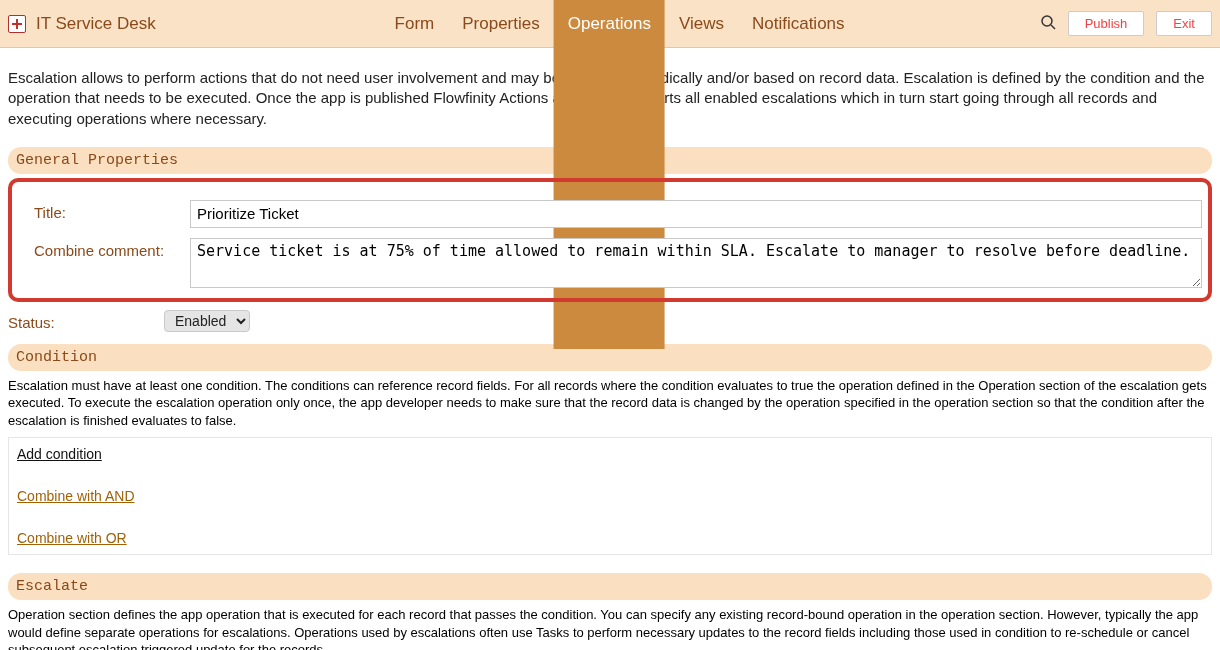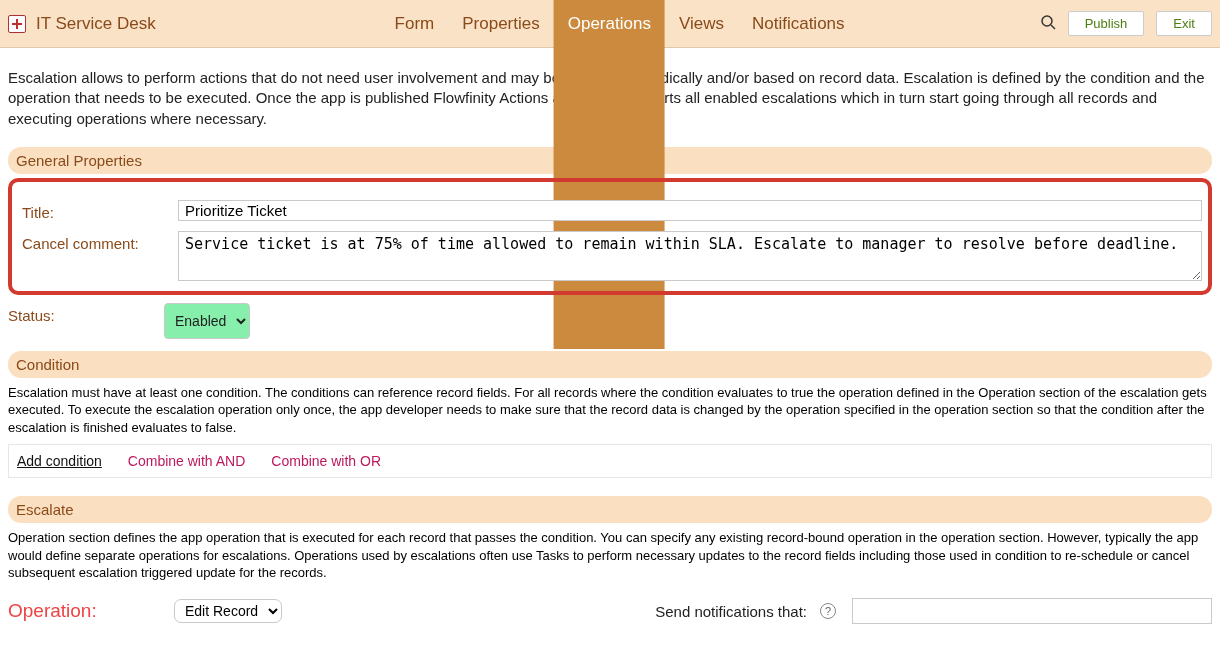--- a/index.html
+++ b/index.html
@@ -59,91 +59,93 @@
     gap: 12px;
     margin-left: auto;
   }
   .search-icon svg { width: 16px; height: 16px; }
   .hdr-btn {
     background: #fff;
     border: 1px solid #ccc;
     border-radius: 2px;
     padding: 4px 16px;
     font-size: 13px;
-    color: #4d7c0f;
+    color: #ef4444;
     cursor: pointer;
   }
   .content {
     padding: 6px 8px 20px 8px;
   }
   .intro {
     font-size: 15px;
     color: #222;
     line-height: 1.35;
     margin: 14px 0 18px 0;
   }
   .section-header {
     background: #fae0c0;
     color: #8a4a1a;
     font-size: 15px;
     padding: 5px 8px;
     border-radius: 13px;
+    font-family: Liberation Mono, monospace;
   }
   .highlight-box {
     border: 4px solid #d33a2f;
     border-radius: 10px;
-    padding: 8px 6px 10px 10px;
+    padding: 8px 6px 10px 22px;
     margin-top: 4px;
     position: relative;
   }
   .form-row {
     display: flex;
     align-items: flex-start;
     margin-top: 10px;
   }
   .form-row .label {
     width: 156px;
     color: #8a4a1a;
     font-size: 15px;
     padding-top: 4px;
   }
   .text-input {
     flex: 1;
     border: 1px solid #c9c9c9;
     font-size: 15px;
     padding: 3px 6px;
-    height: 21px;
+    height: 28px;
   }
   textarea.text-input {
     height: 50px;
     resize: vertical;
   }
   .status-select {
     border: 1px solid #c9c9c9;
     border-radius: 4px;
     font-size: 14px;
-    padding: 8px 6px;
+    padding: 1px 6px;
     color: #222;
-    background: #86efac;
+    background: #e5e5e5;
   }
   .help-text {
     color: #000000;
     font-size: 13px;
     line-height: 1.35;
     margin: 6px 0 8px 0;
   }
   .link-bar {
     border: 1px solid #e6e6e6;
     padding: 8px;
     display: flex;
     gap: 26px;
     font-size: 14px;
+    flex-direction: column;
   }
   .link-active { color: #111; text-decoration: underline; cursor: pointer; }
-  .link-disabled { color: #be185d; cursor: default; }
+  .link-disabled { color: #a16207; text-decoration: underline; cursor: default; }
   .op-row {
     display: flex;
     align-items: center;
     margin-top: 16px;
     gap: 10px;
   }
   .op-label { color: #ef4444; font-size: 19px; width: 156px; }
   .op-select {
     border: 1px solid #c9c9c9;
     border-radius: 7px;
@@ -217,21 +219,21 @@
   <p class="intro">Escalation allows to perform actions that do not need user involvement and may be triggered periodically and/or based on record data. Escalation is defined by the condition and the operation that needs to be executed. Once the app is published Flowfinity Actions automatically starts all enabled escalations which in turn start going through all records and executing operations where necessary.</p>
 
   <div class="section-header">General Properties</div>
 
   <div class="highlight-box">
     <div class="form-row">
       <div class="label">Title:</div>
       <input class="text-input" value="Prioritize Ticket" style="">
     </div>
     <div class="form-row">
-      <div class="label">Cancel comment:</div>
+      <div class="label">Combine comment:</div>
       <textarea class="text-input" style="">Service ticket is at 75% of time allowed to remain within SLA. Escalate to manager to resolve before deadline.</textarea>
     </div>
   </div>
 
   <div class="form-row status-row-outer">
     <div class="label">Status:</div>
     <select class="status-select">
       <option>Enabled</option>
     </select>
   </div>

